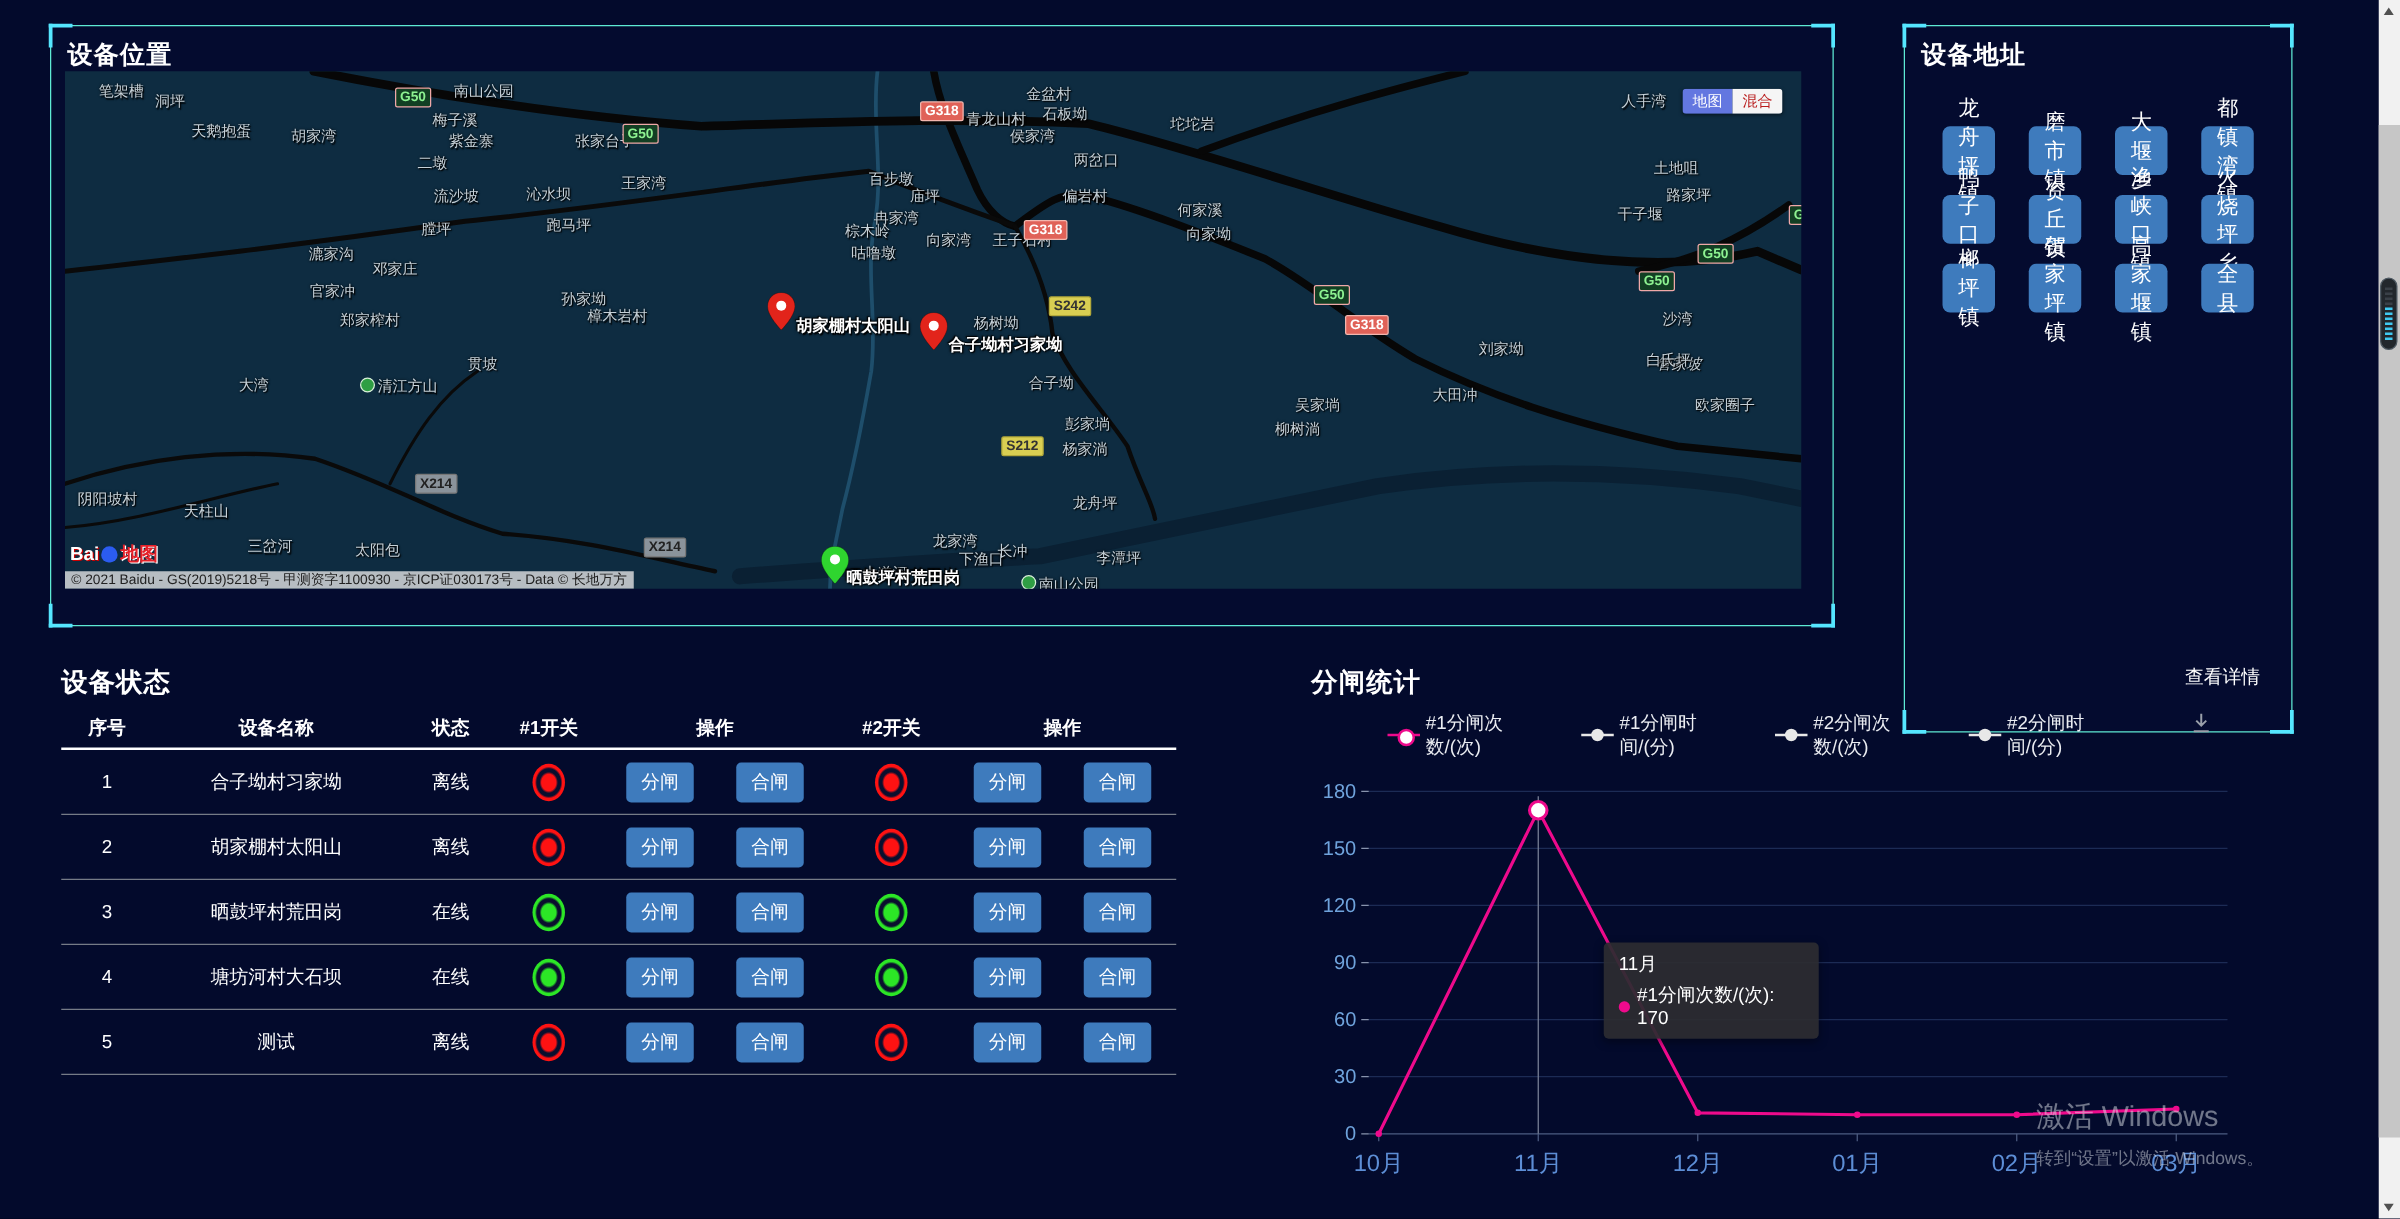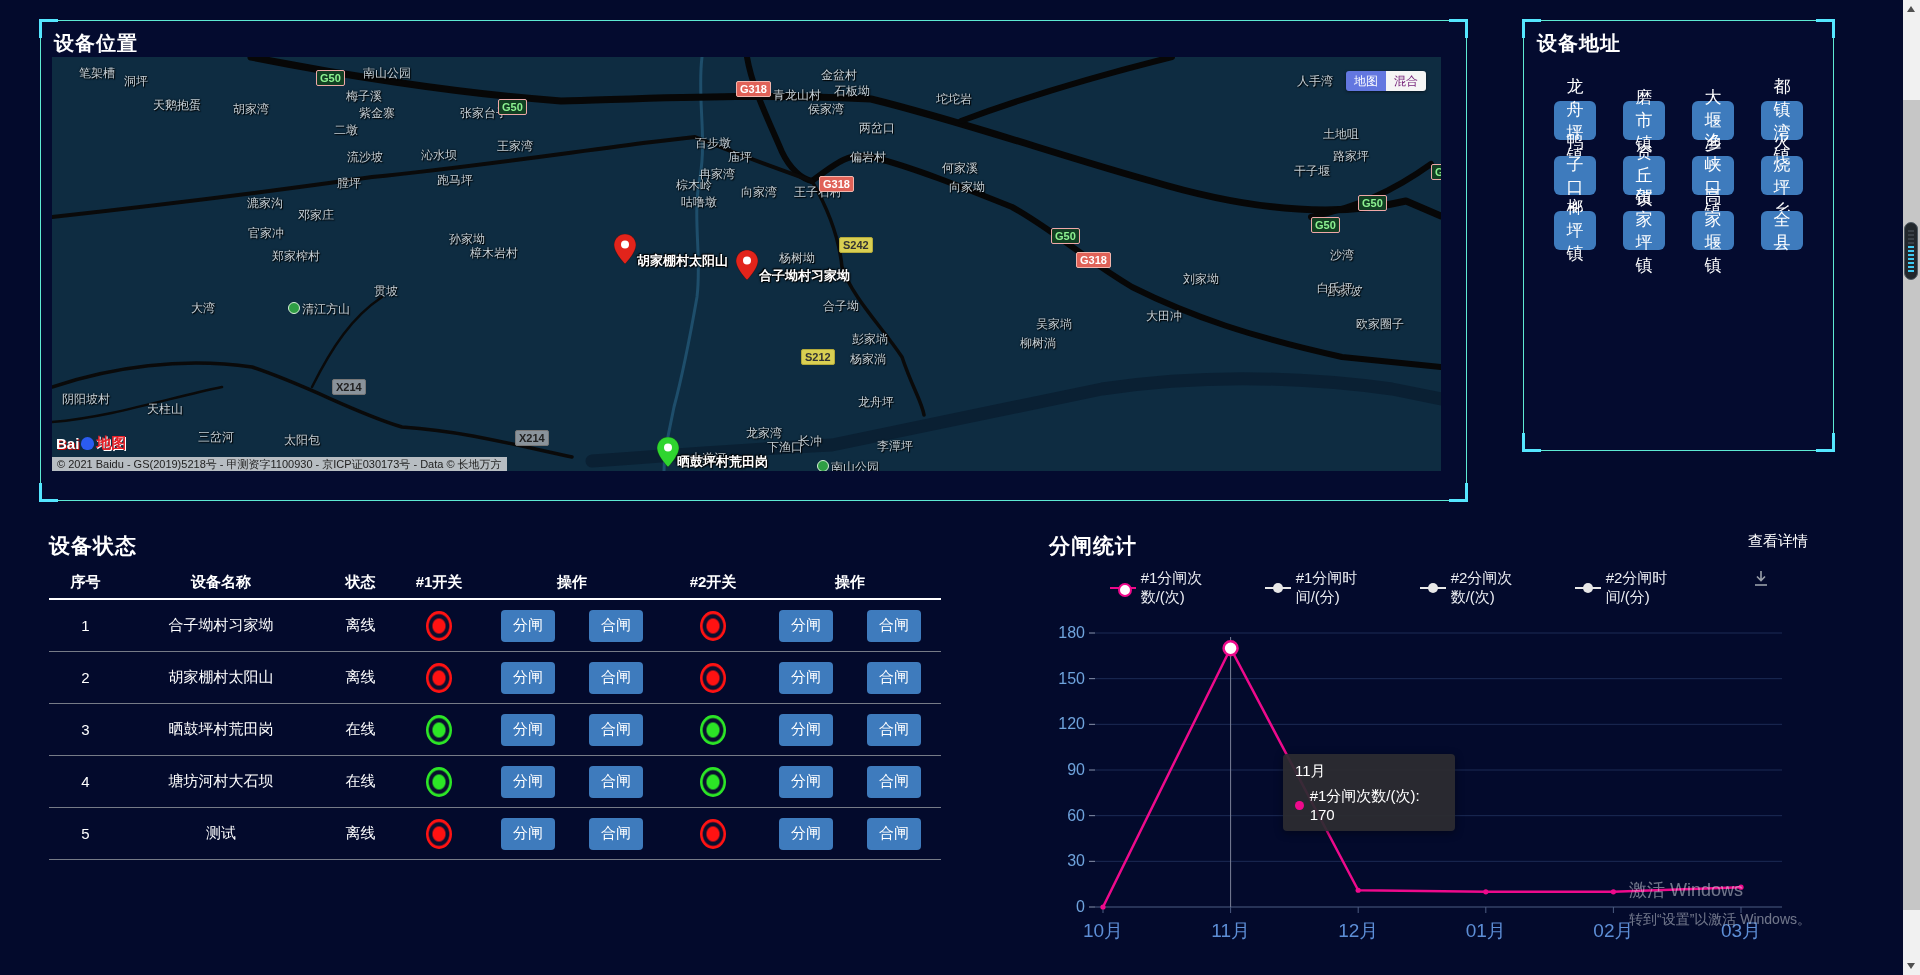--- a/index.html
+++ b/index.html
@@ -27,21 +27,21 @@
   .badge.g318{background:#e06258;color:#fff;border:1px solid #f2b6ae;}
   .badge.prov{background:#d9cf52;color:#333;border:1px solid #b3a93a;}
   .badge.county{background:rgba(160,166,172,.85);color:#222;border:1px solid #777;}
   .pin{position:absolute;width:22px;height:30px;}
   .pin-label{position:absolute;font-size:13px;font-weight:bold;color:#fff;white-space:nowrap;
              text-shadow:1px 1px 1px #000,-1px -1px 1px #000,0 0 3px #000;}
   #map-toggle{position:absolute;top:14px;right:15px;display:flex;font-size:12px;line-height:20px;
               border-radius:3px;overflow:hidden;box-shadow:0 1px 3px rgba(0,0,0,.5);}
   #map-toggle .opt{padding:0 8px;cursor:pointer;}
   #map-toggle .opt.active{background:#6377e0;color:#fff;}
-  #map-toggle .opt.plain{background:#f5f5f5;color:#701a75;}
+  #map-toggle .opt.plain{background:#f5f5f5;color:#b91c1c;}
   #baidu-logo{position:absolute;left:4px;bottom:18px;font-size:15px;font-weight:bold;display:flex;align-items:center;}
   #baidu-logo .brand{color:#fff;text-shadow:1px 1px 0 #c00;}
   #baidu-logo .paw{width:13px;height:13px;border-radius:50% 50% 45% 45%;background:#2b5cf0;margin:0 2px;}
   #baidu-logo .suffix{color:#e62129;text-shadow:1px 1px 0 #fff;}
   #map-copyright{position:absolute;left:0;bottom:0;background:rgba(226,226,226,.8);color:#222;
                  font-size:11px;line-height:14px;padding:0 5px;white-space:nowrap;}
   
   #addr-grid{position:absolute;top:80px;left:30px;right:30px;display:grid;
              grid-template-columns:1fr 1fr 1fr 1fr;column-gap:27px;row-gap:16px;}
   .addr-btn{height:39px;border-radius:6px;background:#3e7bbd;color:#fff;font-size:17px;
@@ -68,21 +68,21 @@
   .leg-mark{position:relative;width:26px;height:10px;}
   .leg-line{position:absolute;left:0;top:4px;width:26px;height:2px;}
   .leg-dot{position:absolute;left:8px;top:0;width:10px;height:10px;border-radius:50%;}
   #tooltip{position:absolute;left:1283px;top:754px;width:172px;background:rgba(44,44,48,.93);
            border-radius:4px;padding:8px 12px;font-size:15px;color:#fff;box-sizing:border-box;
            box-shadow:0 2px 8px rgba(0,0,0,.4);}
   #tooltip .tt-row{display:flex;align-items:center;gap:6px;margin-top:6px;}
   #tooltip .tt-dot{width:9px;height:9px;border-radius:50%;background:#ee0a8c;}
   
   #watermark{position:absolute;left:1629px;top:878px;color:rgba(222,226,232,.5);pointer-events:none;}
-  #watermark .l1{font-size:18px;}
+  #watermark .l1{font-size:23px;}
   #watermark .l2{font-size:14px;margin-top:9px;}
   
   #scrollbar{position:absolute;right:0;top:0;width:17px;height:975px;background:#f1f1f1;}
   #sb-thumb{position:absolute;left:0;top:100px;width:17px;height:810px;background:#c6c6c6;}
   .sb-arrow{position:absolute;left:4px;width:0;height:0;border-left:4.5px solid transparent;
             border-right:4.5px solid transparent;}
   .sb-arrow.up{top:6px;border-bottom:6px solid #505050;}
   .sb-arrow.down{bottom:6px;border-top:6px solid #505050;}
   #osd{position:absolute;left:1904px;top:222px;width:14px;height:58px;background:#22272c;
        border:1px solid #4e5962;border-radius:7px;box-sizing:border-box;
@@ -221,21 +221,21 @@
 
       <div id="baidu-logo">
         <span class="brand">Bai</span>
         <span class="paw"></span>
         <span class="suffix">地图</span>
       </div>
       <div id="map-copyright">© 2021 Baidu - GS(2019)5218号 - 甲测资字1100930 - 京ICP证030173号 - Data © 长地万方</div>
     </div>
   </div>
 
-  <div class="panel" style="left:1523px;top:20px;width:311px;height:431px;">
+  <div class="panel" style="left:1523px;top:20px;width:311px;height:566px;">
     <span class="corner tl"></span>
     <span class="corner tr"></span>
     <span class="corner bl"></span>
     <span class="corner br"></span>
     <div class="panel-title">设备地址</div>
     <div id="addr-grid">
         <button class="addr-btn">龙舟坪镇</button>
         <button class="addr-btn">磨市镇</button>
         <button class="addr-btn">大堰乡</button>
         <button class="addr-btn">都镇湾镇</button>

